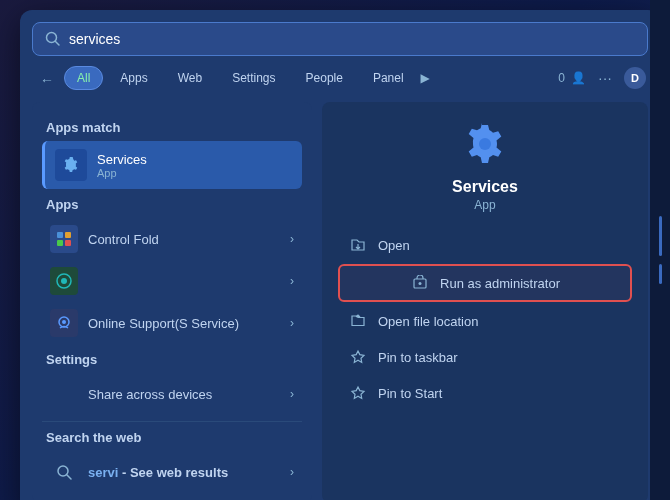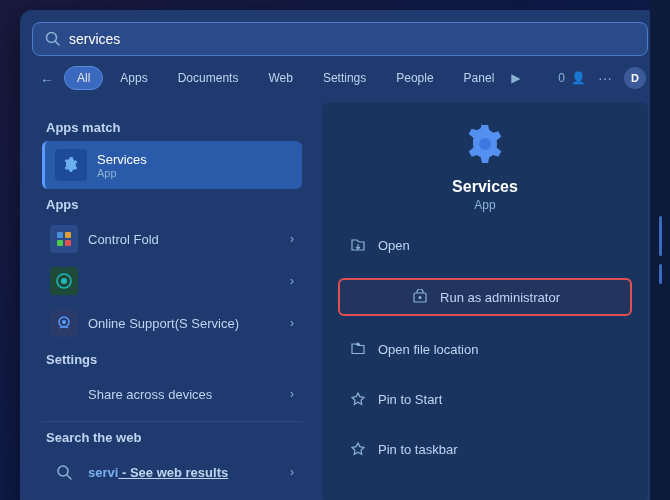--- a/index.html
+++ b/index.html
@@ -79,21 +79,21 @@
       border-radius: 20px;
       color: #c0d4f0;
       font-size: 12px;
       padding: 4px 12px;
       cursor: pointer;
       white-space: nowrap;
     }
     .tab-btn.active {
       background: #3a6abf;
       border-color: #5a8ae0;
-      color: #e5e5e5;
+      color: #86efac;
     }
     .tab-more {
       background: none;
       border: none;
       color: #8ab4d4;
       cursor: pointer;
       font-size: 14px;
       padding: 4px 6px;
     }
     .tab-play {
@@ -268,21 +268,21 @@
     .right-app-type {
       color: #8ab4d4;
       font-size: 12px;
       text-align: center;
       margin-bottom: 16px;
     }
 
     .action-list {
       display: flex;
       flex-direction: column;
-      gap: 16px;
+      gap: 2px;
     }
     .action-item {
       display: flex;
       align-items: center;
       padding: 7px 10px;
       border-radius: 6px;
       cursor: pointer;
       color: #c0d4f0;
       font-size: 13px;
     }
@@ -335,21 +335,20 @@
       <circle cx="6.5" cy="6.5" r="5" stroke="#8ab4d4" stroke-width="1.5" fill="none"></circle>
       <line x1="10.5" y1="10.5" x2="14" y2="14" stroke="#8ab4d4" stroke-width="1.5" stroke-linecap="round"></line>
     </svg>
     <input type="text" value="services" style="">
   </div>
 
   <div class="tabs-row">
     <button class="tab-back">←</button>
     <button class="tab-btn active">All</button>
     <button class="tab-btn">Apps</button>
-    <button class="tab-btn">Documents</button>
     <button class="tab-btn">Web</button>
     <button class="tab-btn">Settings</button>
     <button class="tab-btn">People</button>
     <button class="tab-btn">Panel</button>
     <button class="tab-play">▶</button>
     <div class="tab-right">
       <span>0</span>
       <span>👤</span>
       <button class="tab-more">···</button>
       <div class="tab-avatar">D</div>
@@ -424,21 +423,21 @@
       <div class="section-label">Search the web</div>
       <div class="web-item">
         <div class="icon-wrapper">
           <svg width="18" height="18" viewBox="0 0 18 18">
             <circle cx="8" cy="8" r="5" stroke="#8ab4d4" stroke-width="1.5" fill="none"></circle>
             <line x1="12" y1="12" x2="16" y2="16" stroke="#8ab4d4" stroke-width="1.5" stroke-linecap="round"></line>
           </svg>
         </div>
         <div class="web-text">
           <div class="web-main">
-            <span style="color: rgb(122, 176, 240); text-align: right;">servi</span><span style="color: rgb(192, 212, 240); text-decoration: underline;"> - See web results</span>
+            <span style="color: rgb(122, 176, 240); text-align: right;">servi</span><span style="color: rgb(192, 212, 240);"> - See web results</span>
           </div>
         </div>
         <span class="chevron">›</span>
       </div>
 
     </div>
 
     <div class="right-panel">
 
       <div class="right-app-icon">
@@ -482,30 +481,30 @@
           </div>
           <span>Open file location</span>
         </div>
 
         <div class="action-item">
           <div class="action-icon">
             <svg width="16" height="16" viewBox="0 0 16 16">
               <path d="M8 2l1.8 3.6L14 6.4l-3 2.9.7 4.1L8 11.3l-3.7 2.1.7-4.1L2 6.4l4.2-.8z" stroke="#8ab4d4" stroke-width="1.2" fill="none"></path>
             </svg>
           </div>
-          <span>Pin to Start</span>
+          <span>Pin to taskbar</span>
         </div>
 
         <div class="action-item">
           <div class="action-icon">
             <svg width="16" height="16" viewBox="0 0 16 16">
               <path d="M8 2l1.8 3.6L14 6.4l-3 2.9.7 4.1L8 11.3l-3.7 2.1.7-4.1L2 6.4l4.2-.8z" stroke="#8ab4d4" stroke-width="1.2" fill="none"></path>
             </svg>
           </div>
-          <span>Pin to taskbar</span>
+          <span>Pin to Start</span>
         </div>
 
       </div>
     </div>
 
   </div>
 </div>
 
 <div class="right-strip">
   <div class="strip-line"></div>

